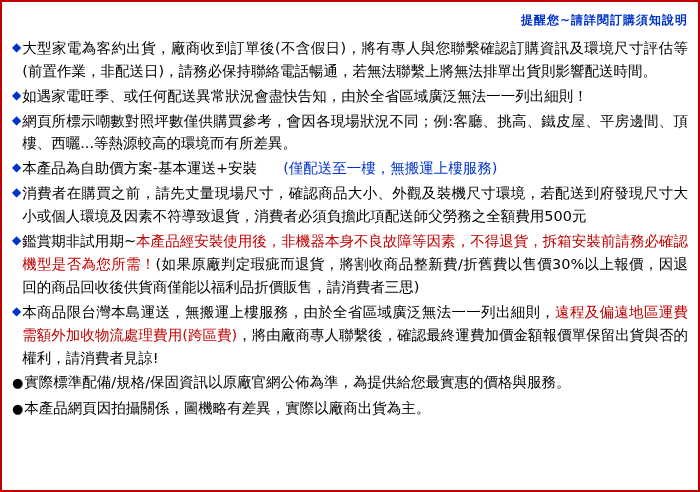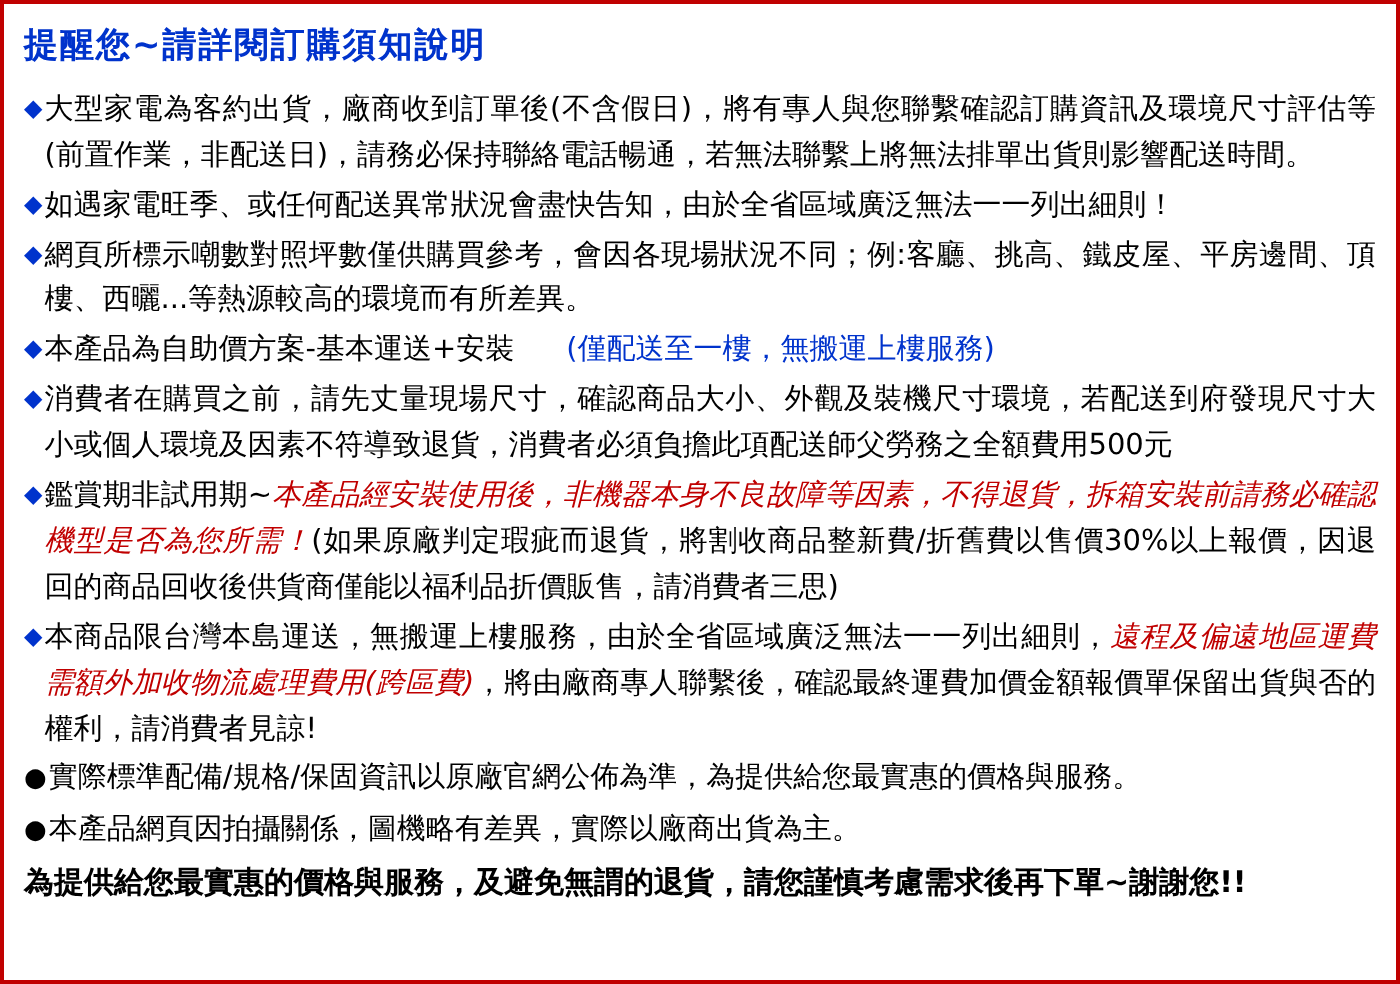--- a/index.html
+++ b/index.html
@@ -15,24 +15,24 @@
   .notice-box {
     box-sizing: border-box;
     width: 700px;
     height: 492px;
     border: 2px solid #c00000;
     background: #ffffff;
     padding: 8px 10px 4px 10px;
     overflow: hidden;
   }
   .notice-title {
-    text-align: left;
+    text-align: right;
     color: #0033cc;
     font-weight: bold;
-    font-size: 17px;
+    font-size: 12px;
     letter-spacing: 1px;
     margin: 2px 0 8px 0;
     line-height: 1.4;
   }
   .item {
     display: flex;
     align-items: flex-start;
     margin-bottom: 2px;
     font-size: 14.5px;
     line-height: 1.58;
@@ -48,21 +48,20 @@
     color: #000000;
     font-size: 13px;
   }
   .body-text {
     flex: 1 1 auto;
     color: #000000;
     text-align: justify;
   }
   .red {
     color: #c00000;
-    font-style: italic;
   }
   .blue {
     color: #0033cc;
     margin-left: 26px;
   }
   .footer-line {
     font-size: 15px;
     font-weight: bold;
     color: #000000;
     line-height: 1.6;
@@ -105,14 +104,13 @@
       </div>
       <div class="item">
         <span class="bullet dot">●</span>
         <div class="body-text"><span>實際標準配備/規格/保固資訊以原廠官網公佈為準，為提供給您最實惠的價格與服務。</span></div>
       </div>
       <div class="item">
         <span class="bullet dot">●</span>
         <div class="body-text"><span>本產品網頁因拍攝關係，圖機略有差異，實際以廠商出貨為主。</span></div>
       </div>
     </div>
-  <div class="footer-line">為提供給您最實惠的價格與服務，及避免無謂的退貨，請您謹慎考慮需求後再下單~謝謝您!!</div>
 </div>
 
 </body></html>

